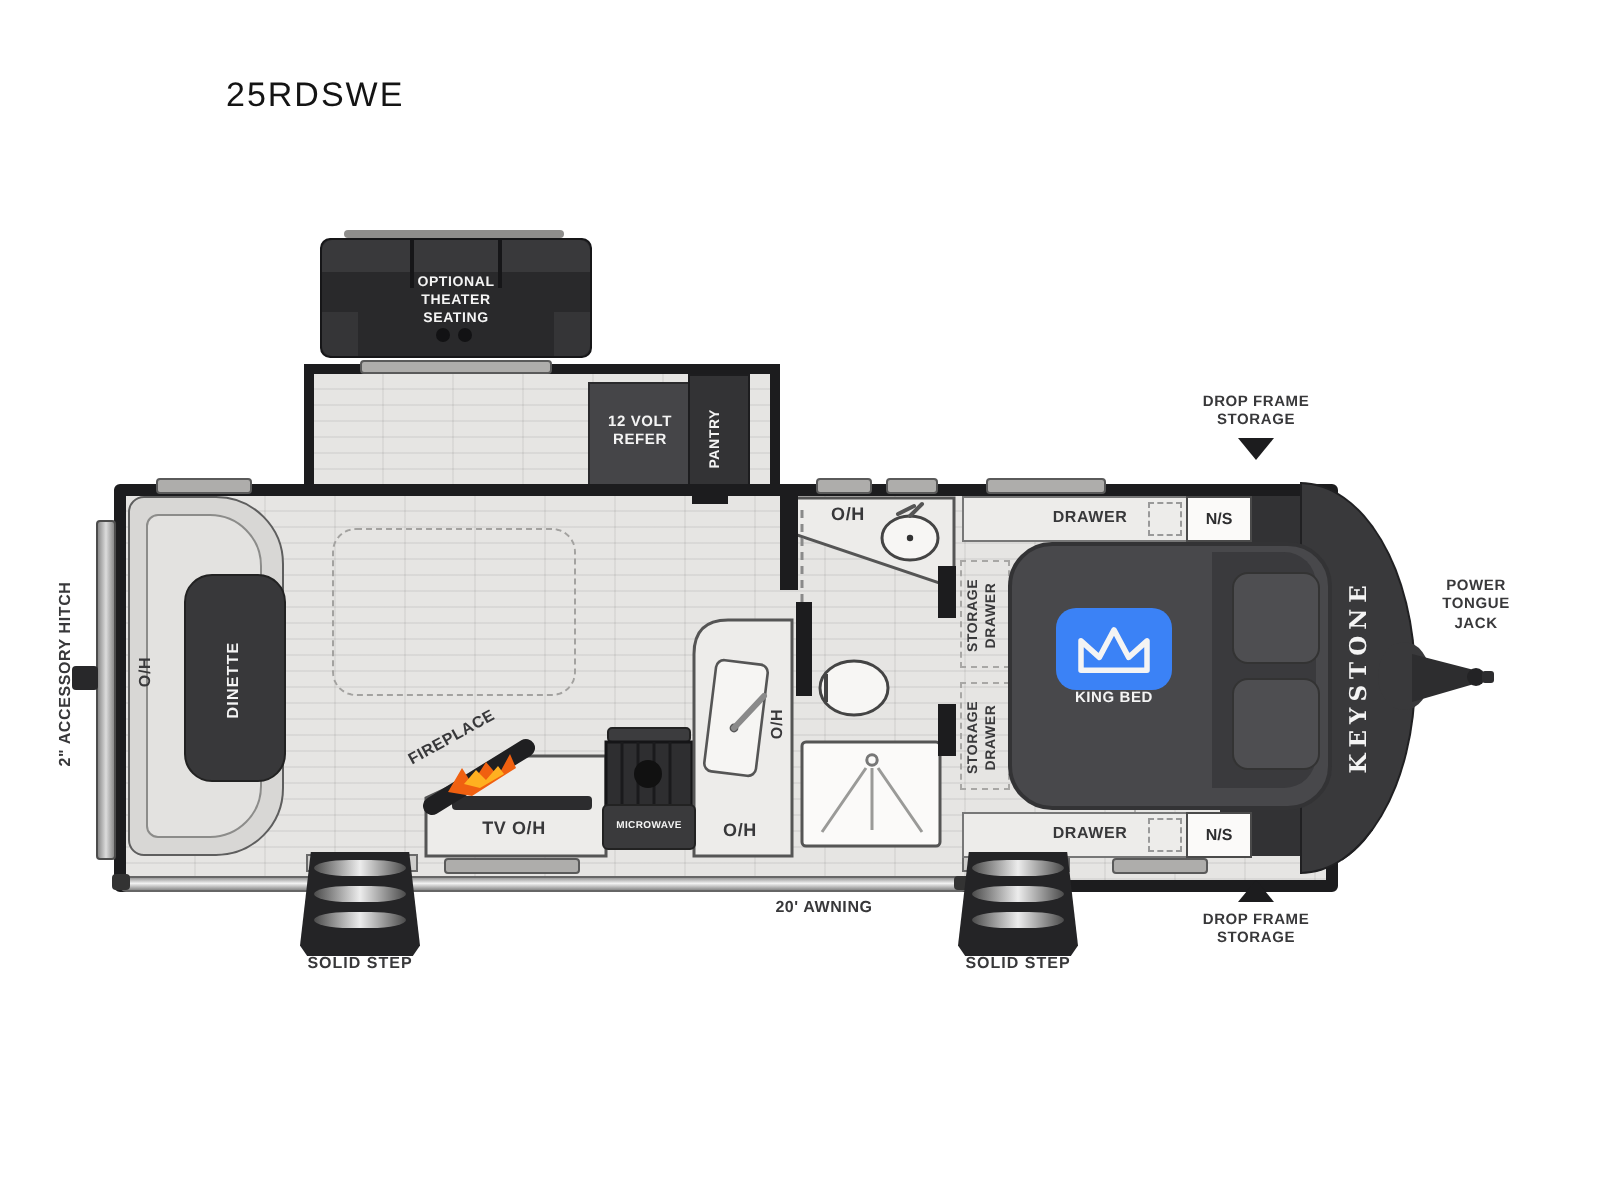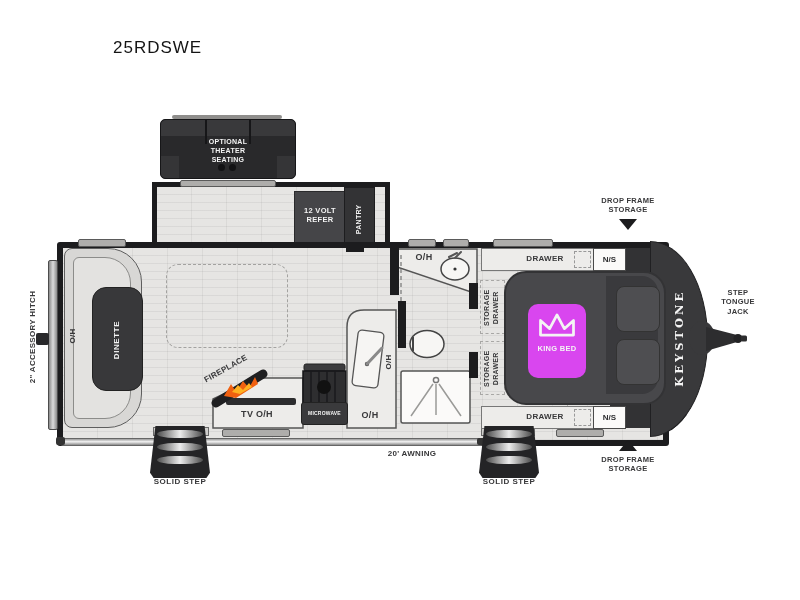--- a/index.html
+++ b/index.html
@@ -161,33 +161,33 @@
 
   <div class="abs" style="left:480px;top:280px;width:23px;height:52px;border:1px dashed #a8a7a5;"></div>
   <div class="abs" style="left:480px;top:341px;width:23px;height:52px;border:1px dashed #a8a7a5;"></div>
   <div class="lbl vert" style="left:466px;top:299px;width:52px;font-size:7px;">STORAGE DRAWER</div>
   <div class="lbl vert" style="left:466px;top:360px;width:52px;font-size:7px;">STORAGE DRAWER</div>
 
   <div class="abs" style="left:504px;top:271px;width:158px;height:130px;background:#48484b;border:2px solid #333335;border-radius:22px;">
     <div class="abs" style="left:100px;top:3px;width:52px;height:118px;background:#3a3a3d;border-radius:0 16px 16px 0;"></div>
     <div class="abs" style="left:110px;top:13px;width:42px;height:44px;background:#4e4e51;border:1px solid #333;border-radius:8px;"></div>
     <div class="abs" style="left:110px;top:66px;width:42px;height:44px;background:#4e4e51;border:1px solid #333;border-radius:8px;"></div>
-    <div class="abs" style="left:22px;top:31px;width:58px;height:74px;background:#d946ef;border-radius:10px;">
+    <div class="abs" style="left:22px;top:31px;width:58px;height:41px;background:#3b82f6;border-radius:10px;">
       <svg width="44" height="28" viewBox="0 0 48 30" style="position:absolute;left:7px;top:7px;">
         <path d="M6,26 L6,10 L16,19 L24,4 L32,19 L42,10 L42,26 Z" fill="none" stroke="#f4f4f4" stroke-width="3" stroke-linejoin="round"></path>
       </svg>
       <div class="lbl lbl-w" style="left:0;top:40px;width:58px;font-size:7.5px;">KING BED</div>
     </div>
   </div>
 
   <div class="lbl" style="left:595px;top:196px;width:66px;font-size:7.5px;">DROP FRAME STORAGE</div>
   <div class="abs tri-down" style="left:619px;top:219px;"></div>
   <div class="abs tri-up" style="left:619px;top:440px;"></div>
   <div class="lbl" style="left:595px;top:455px;width:66px;font-size:7.5px;">DROP FRAME STORAGE</div>
-  <div class="lbl" style="left:712px;top:288px;width:52px;font-size:7.5px;">STEP TONGUE JACK</div>
+  <div class="lbl" style="left:712px;top:288px;width:52px;font-size:7.5px;">POWER TONGUE JACK</div>
 
   <div class="abs" style="left:60px;top:438px;width:422px;height:6px;border:1px solid #666;border-radius:3px;
               background:linear-gradient(180deg,#9a9a9a,#f2f2f2 45%,#8a8a8a);"></div>
   <div class="abs" style="left:56px;top:437px;width:9px;height:8px;background:#333;border-radius:2px;"></div>
   <div class="abs" style="left:477px;top:438px;width:9px;height:7px;background:#333;border-radius:2px;"></div>
   <div class="lbl" style="left:382px;top:449px;width:60px;white-space:nowrap;">20' AWNING</div>
 
   <div class="step" style="left:150px;top:426px;">
     <div class="tread" style="top:4px;"></div>
     <div class="tread" style="top:17px;"></div>

